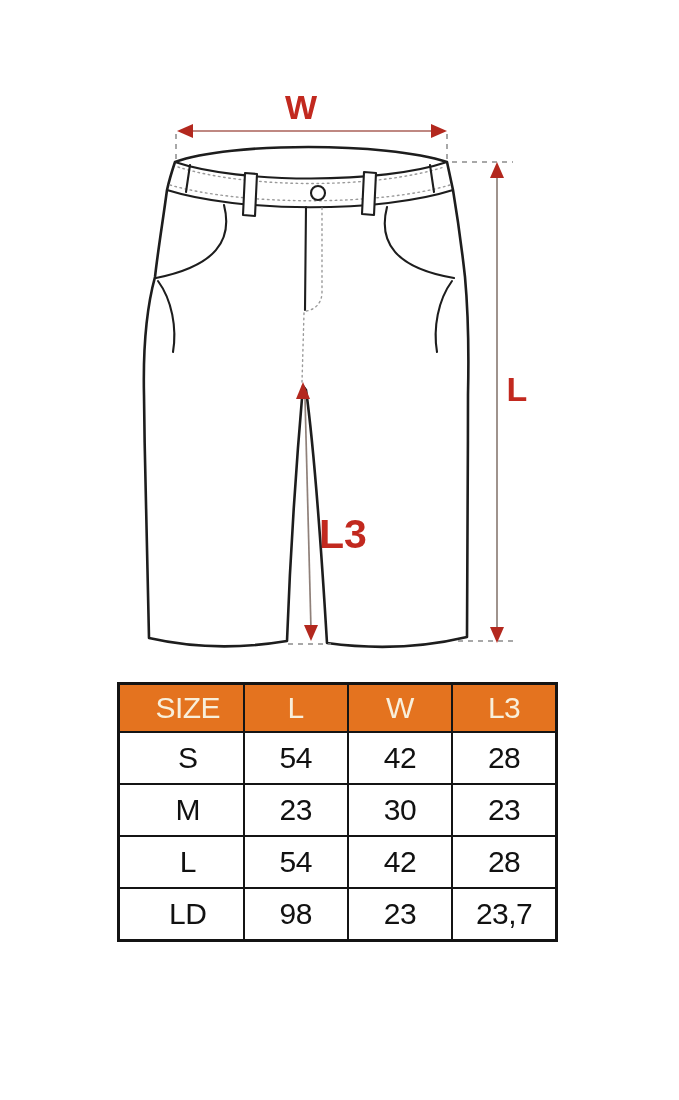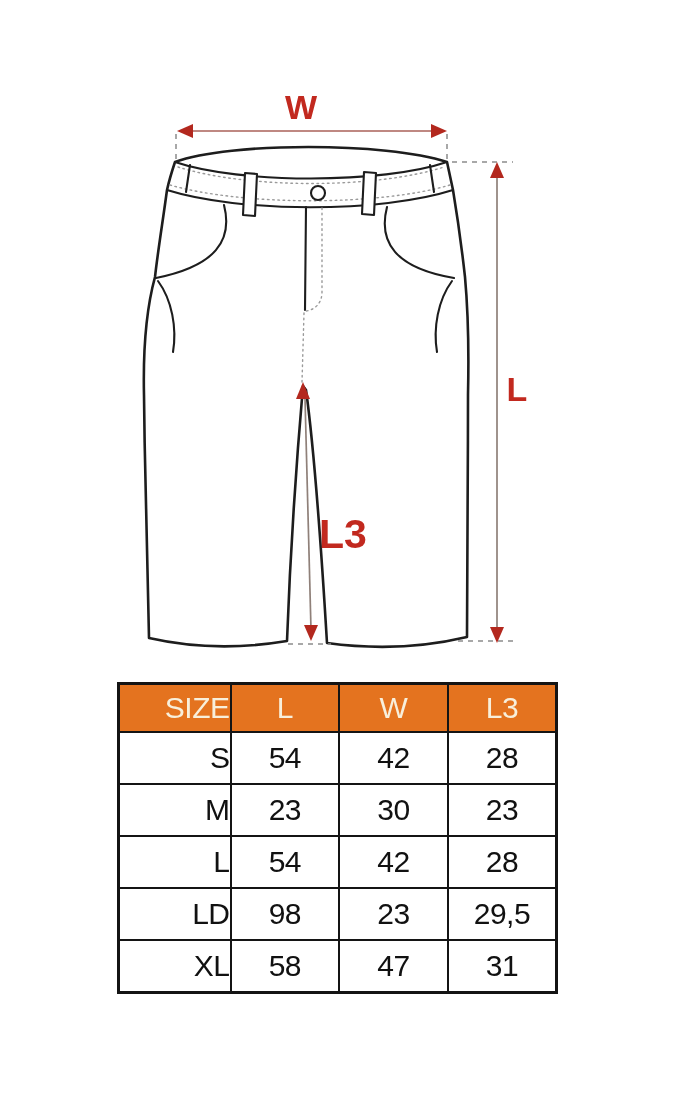--- a/index.html
+++ b/index.html
@@ -26,21 +26,21 @@
   .dim-label.w,.dim-label.l{font-size:34px;}
   .dim-label.l3{font-size:41px;}
 
   
   table.size-chart{position:absolute;left:117px;top:682px;width:441px;border-collapse:collapse;
     table-layout:fixed;border:3px solid var(--table-border);color:var(--table-text);}
   table.size-chart th,table.size-chart td{border:2px solid var(--table-border);font-weight:400;
     font-size:30px;text-align:center;padding:0;letter-spacing:-0.5px;}
   table.size-chart th{height:46px;background:var(--header-bg);color:var(--header-text);}
   table.size-chart td{height:50px;background:#ffffff;}
-  table.size-chart .c-size{text-align:right;width:25%;}
+  table.size-chart .c-size{text-align:center;padding-left:13px;width:25%;}
 </style>
 </head>
 <body>
 
 <div class="canvas">
 
   <svg class="diagram-svg" width="679" height="680" viewBox="0 0 679 680">
 
     <g>
       <path class="outline" d="
@@ -133,23 +133,17 @@
       <tr>
         <td class="c-size">L</td>
         <td>54</td>
         <td>42</td>
         <td>28</td>
       </tr>
       <tr>
         <td class="c-size">LD</td>
         <td>98</td>
         <td>23</td>
-        <td>29,5</td>
-      </tr>
-      <tr>
-        <td class="c-size">XL</td>
-        <td>58</td>
-        <td>47</td>
-        <td>31</td>
+        <td>23,7</td>
       </tr>
     </tbody>
   </table>
 </div>
 
 </body></html>

